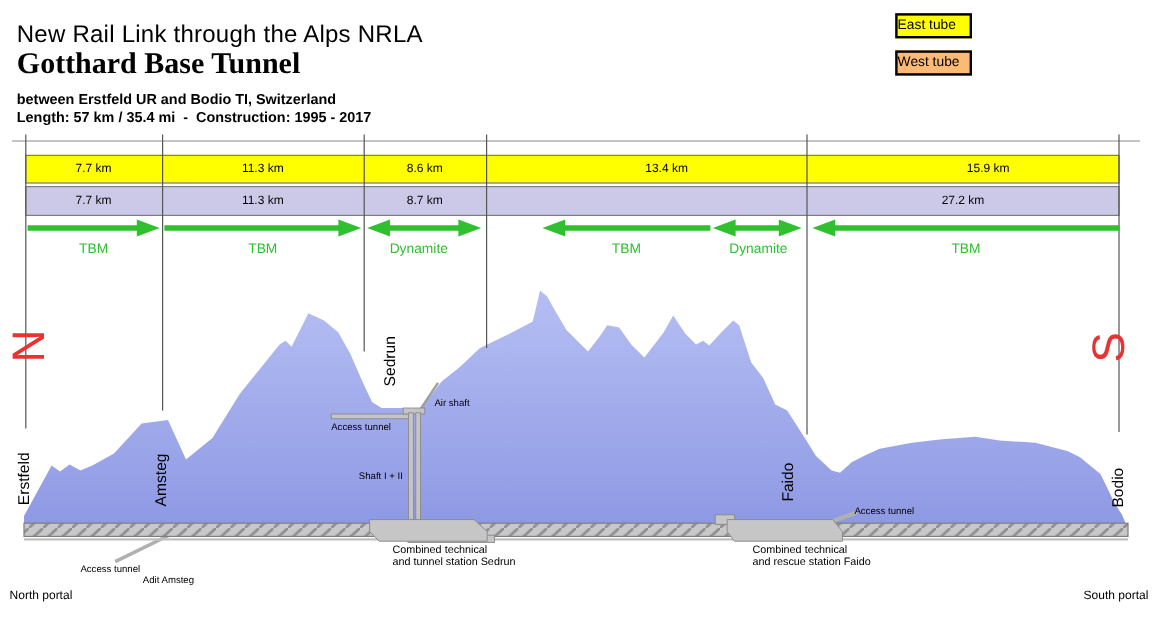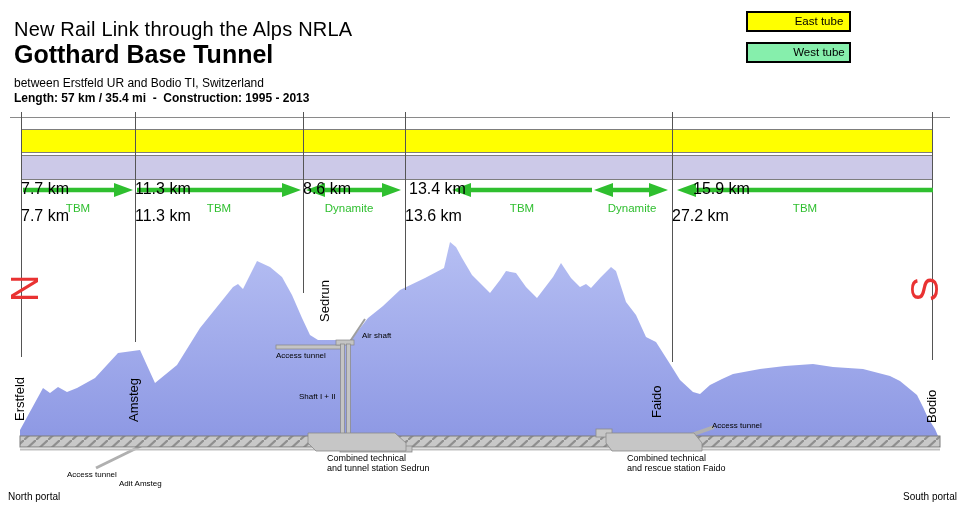--- a/index.html
+++ b/index.html
@@ -3,33 +3,33 @@
 <meta charset="utf-8">
 <style>
   html,body{margin:0;padding:0;background:#fff;}
   #stage{
     position:relative;width:960px;height:516px;background:#ffffff;overflow:hidden;
     font-family:"Liberation Sans", sans-serif;color:#000;
   }
   .abs{position:absolute;}
   
   .title1{left:14px;top:18px;font-size:20px;letter-spacing:0.2px;}
-  .title2{left:14px;top:40px;font-size:25px;font-weight:bold;}
-  .sub1{left:14px;top:76px;font-size:12px;font-weight:normal;}
+  .title2{left:14px;top:40px;font-size:25px;font-weight:bold;font-family:Liberation Serif, serif;}
+  .sub1{left:14px;top:76px;font-size:12px;font-weight:bold;}
   .sub2{left:14px;top:91px;font-size:12px;font-weight:bold;white-space:pre;}
   
-  .legendbox{width:60px;height:17px;border:2px solid #000;text-align:center;
-    font-size:11.5px;line-height:17px;padding-left:41px;}
+  .legendbox{width:60px;height:17px;border:2px solid #000;
+    font-size:11.5px;line-height:17px;}
   .legend-east{left:746px;top:11px;background:#ffff00;}
-  .legend-west{left:746px;top:42px;background:#86efac;}
+  .legend-west{left:746px;top:42px;background:#fdba74;}
   
   .bar{left:21px;width:910px;border:1px solid #7d7d7d;}
   .bar-east{top:129px;height:22px;background:#ffff00;}
   .bar-west{top:155px;height:23px;background:#ccc9e8;}
-  .cell{font-size:16px;margin-top:48px;}
+  .cell{font-size:10px;text-align:center;}
   .cell-e{top:129px;height:24px;line-height:24px;}
   .cell-w{top:155px;height:25px;line-height:25px;}
   
   .method{top:202px;width:120px;height:14px;font-size:11.5px;text-align:center;color:#2fbf2f;}
   
   .rot{transform:rotate(-90deg);transform-origin:0 0;white-space:nowrap;}
   .place{font-size:13px;}
   .compass{font-size:38px;line-height:38px;color:#e93232;}
   
   .tiny{font-size:8px;white-space:nowrap;}
@@ -127,38 +127,38 @@
       <g>
         <line x1="694" y1="190" x2="933" y2="190" stroke-width="4.5"></line>
         <polygon points="677,190 696,183 696,197" stroke="none"></polygon>
       </g>
     </g>
   </svg>
 
   <div class="abs title1 layer3">New Rail Link through the Alps NRLA</div>
   <div class="abs title2 layer3">Gotthard Base Tunnel</div>
   <div class="abs sub1 layer3">between Erstfeld UR and Bodio TI, Switzerland</div>
-  <div class="abs sub2 layer3">Length: 57 km / 35.4 mi  -  Construction: 1995 - 2013</div>
+  <div class="abs sub2 layer3">Length: 57 km / 35.4 mi  -  Construction: 1995 - 2017</div>
 
   <div class="abs legendbox legend-east layer3">
     <span>East tube</span>
   </div>
   <div class="abs legendbox legend-west layer3">
     <span>West tube</span>
   </div>
 
   <div class="abs cell cell-e layer3" style="left:21px;width:114px;">7.7 km</div>
   <div class="abs cell cell-e layer3" style="left:135px;width:168px;">11.3 km</div>
   <div class="abs cell cell-e layer3" style="left:303px;width:102px;">8.6 km</div>
-  <div class="abs cell cell-e layer3" style="left:409px;width:267px;">13.4 km</div>
+  <div class="abs cell cell-e layer3" style="left:422px;width:267px;">13.4 km</div>
   <div class="abs cell cell-e layer3" style="left:672px;width:261px;padding-left:21px;">15.9 km</div>
 
   <div class="abs cell cell-w layer3" style="left:21px;width:114px;">7.7 km</div>
   <div class="abs cell cell-w layer3" style="left:135px;width:168px;">11.3 km</div>
-  <div class="abs cell cell-w layer3" style="left:405px;width:267px;">13.6 km</div>
+  <div class="abs cell cell-w layer3" style="left:303px;width:102px;">8.7 km</div>
   <div class="abs cell cell-w layer3" style="left:672px;width:261px;">27.2 km</div>
 
   <div class="abs method layer3" style="left:18px;">TBM</div>
   <div class="abs method layer3" style="left:159px;">TBM</div>
   <div class="abs method layer3" style="left:289px;">Dynamite</div>
   <div class="abs method layer3" style="left:462px;">TBM</div>
   <div class="abs method layer3" style="left:572px;">Dynamite</div>
   <div class="abs method layer3" style="left:745px;">TBM</div>
 
   <div class="abs rot compass layer3" style="left:6px;top:302px;">N</div>

